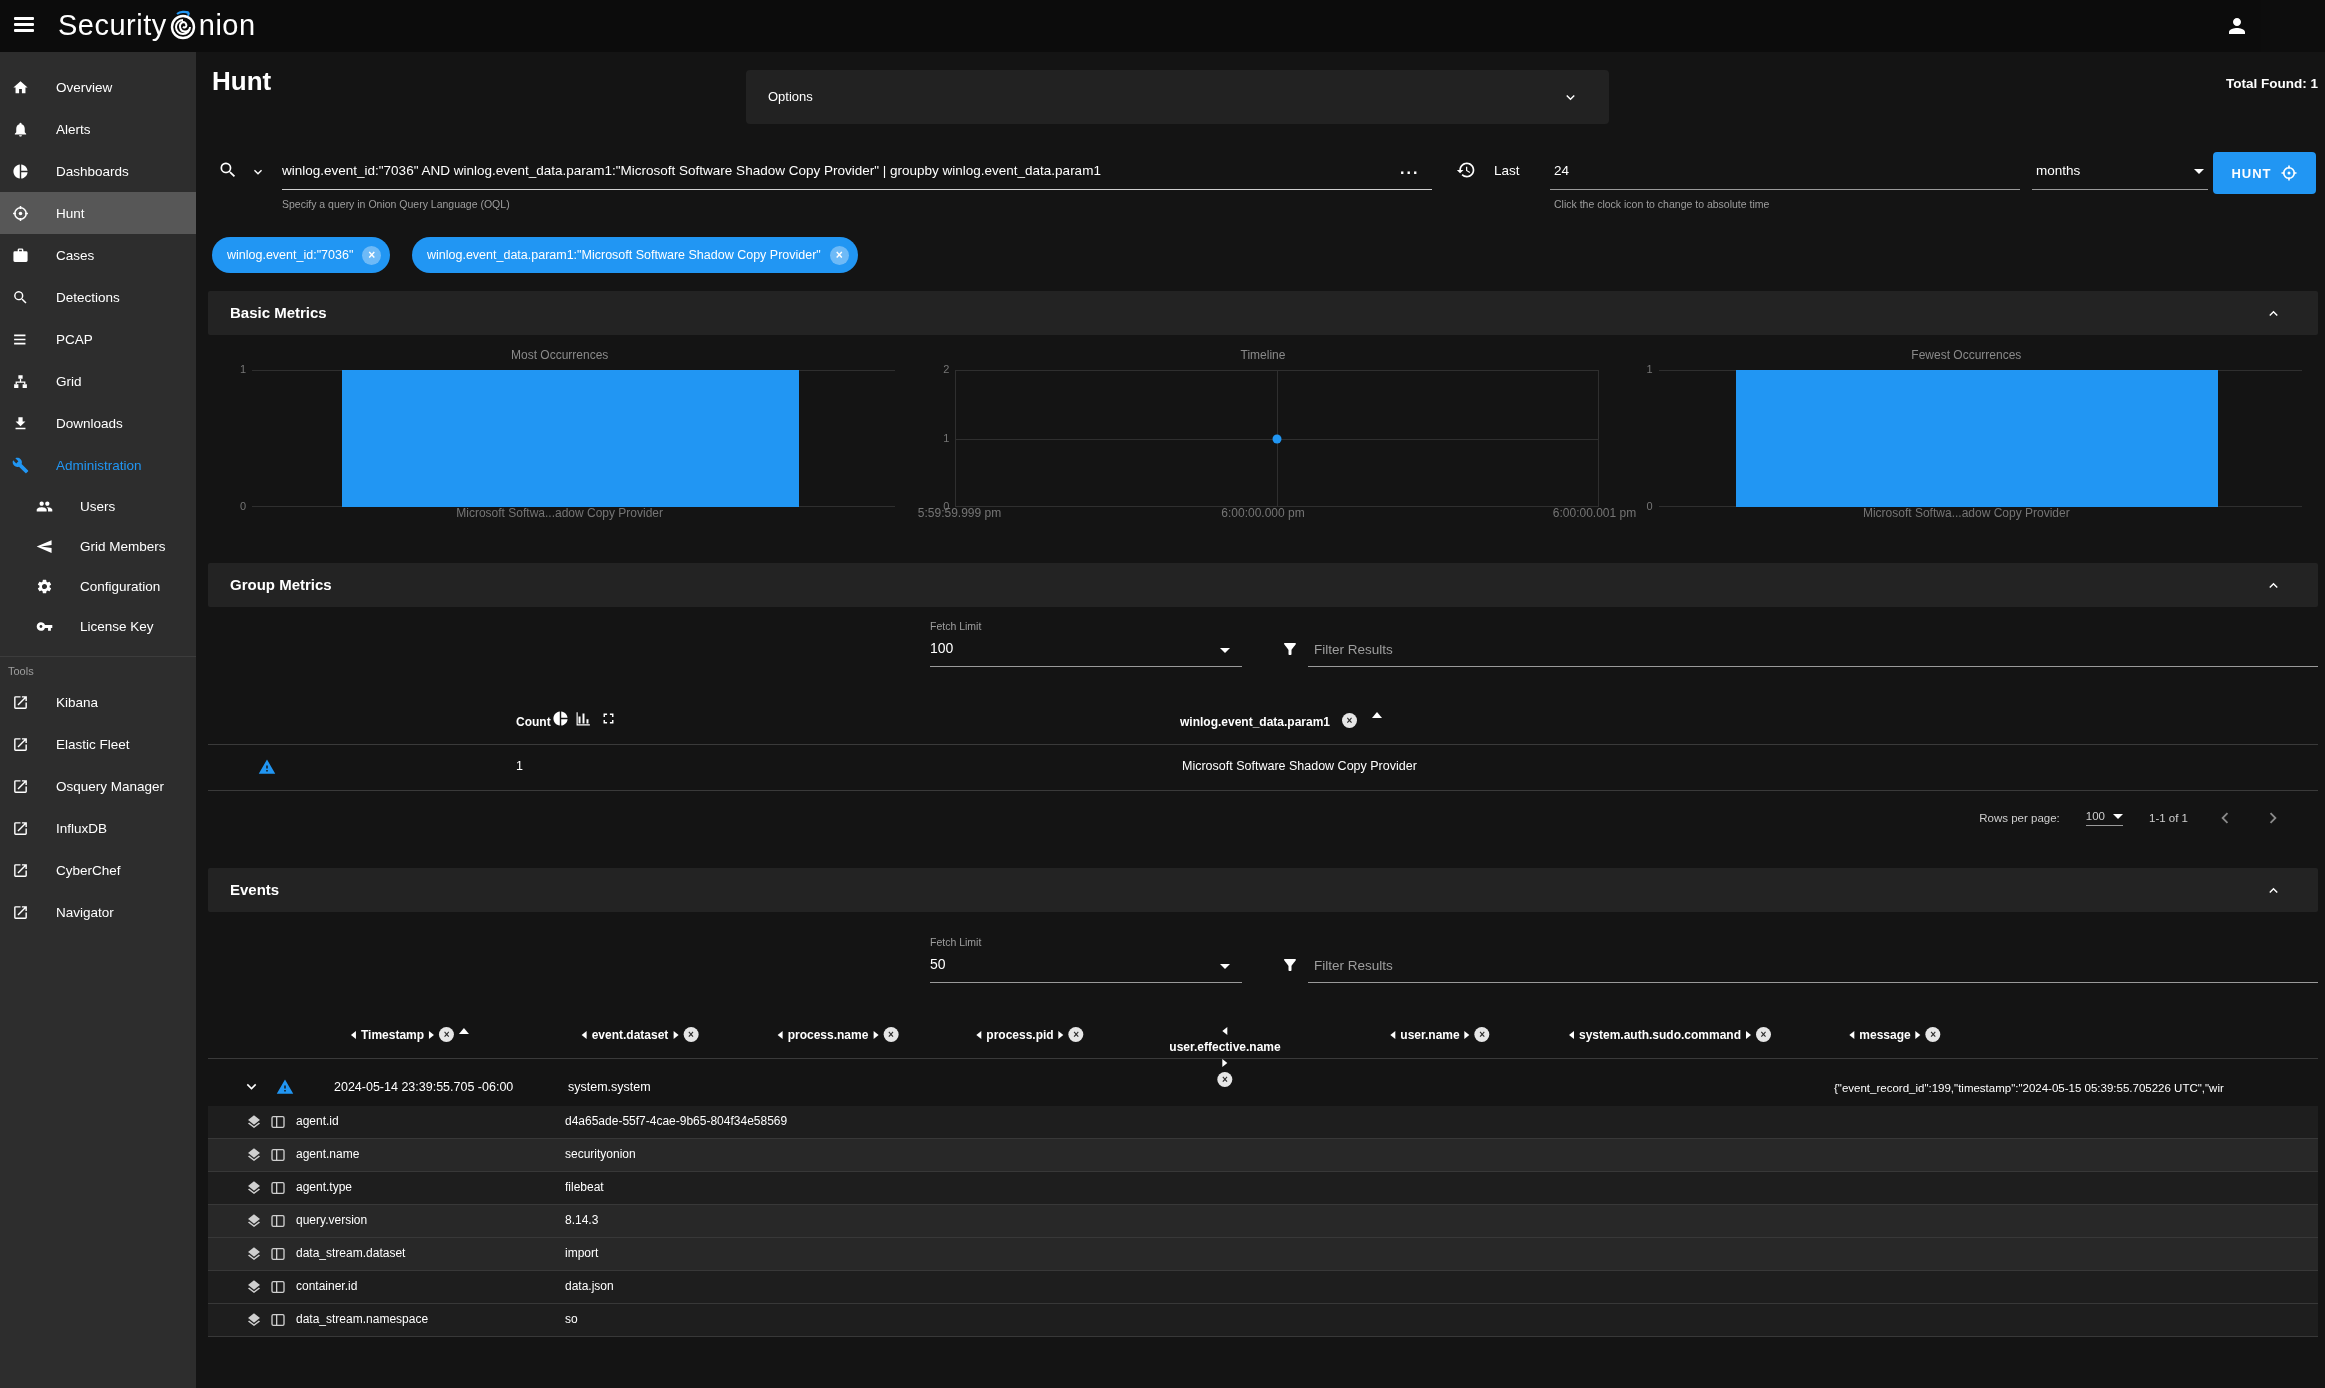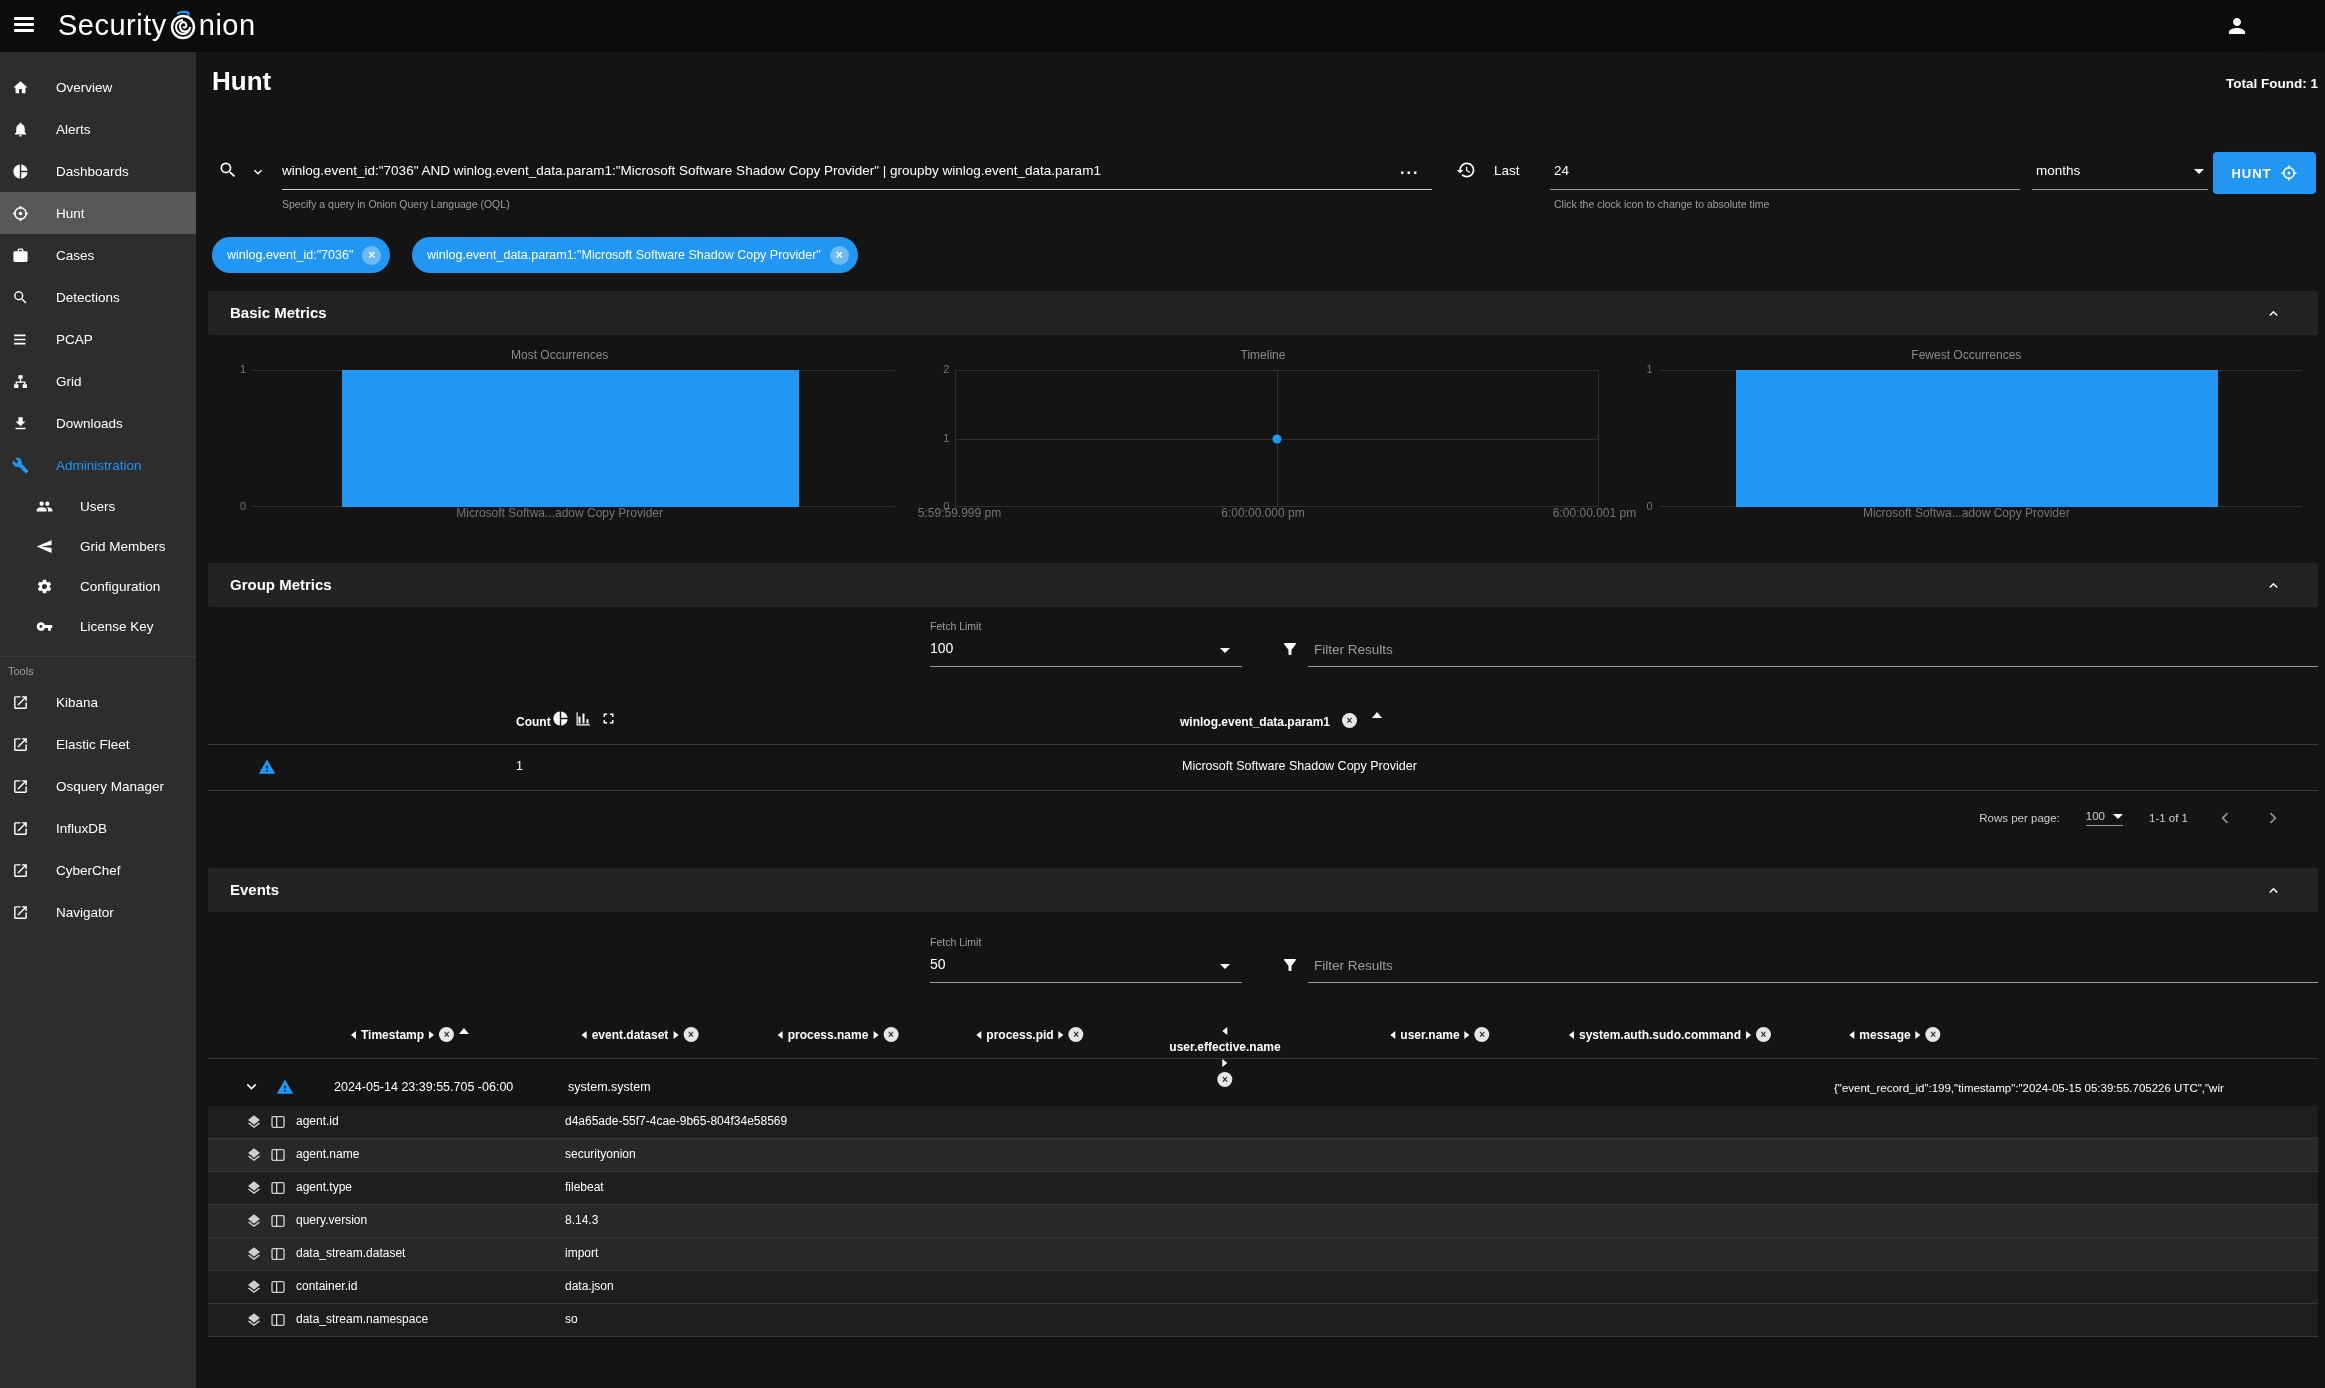--- a/index.html
+++ b/index.html
@@ -233,20 +233,26 @@
         <path d="M19 19H5V5h7V3H5a2 2 0 0 0-2 2v14a2 2 0 0 0 2 2h14c1.1 0 2-.9 2-2v-7h-2v7zM14 3v2h3.59l-9.83 9.83 1.41 1.41L19 6.41V10h2V3h-7z"></path>
       </svg>
     <span>Navigator</span>
   </div>
 </div>
 
 <div class="main">
 
   <div class="page-title">Hunt</div>
 
+  <div class="options-panel">
+    <span class="options-label">Options</span>
+    <svg class="abs" style="right:30px;top:19px;" width="17" height="17" viewBox="0 0 24 24" fill="#fff">
+        <path d="M7.41 8.59L12 13.17l4.59-4.58L18 10l-6 6-6-6z"></path>
+      </svg>
+  </div>
 
   <div class="total-found">Total Found: 1</div>
 
   <svg class="abs" style="left:22px;top:108px;" width="20" height="20" viewBox="0 0 24 24" fill="#fff">
       <path d="M15.5 14h-.79l-.28-.27a6.5 6.5 0 1 0-.7.7l.27.28v.79l5 4.99L20.49 19l-4.99-5zm-6 0A4.5 4.5 0 1 1 14 9.5 4.5 4.5 0 0 1 9.5 14z"></path>
     </svg>
   <svg class="abs" style="left:54px;top:112px;" width="16" height="16" viewBox="0 0 24 24" fill="#fff">
       <path d="M7.41 8.59L12 13.17l4.59-4.58L18 10l-6 6-6-6z"></path>
     </svg>
   <div class="abs qtext" style="left:86px;top:111px;">winlog.event_id:"7036" AND winlog.event_data.param1:"Microsoft Software Shadow Copy Provider" | groupby winlog.event_data.param1</div>

